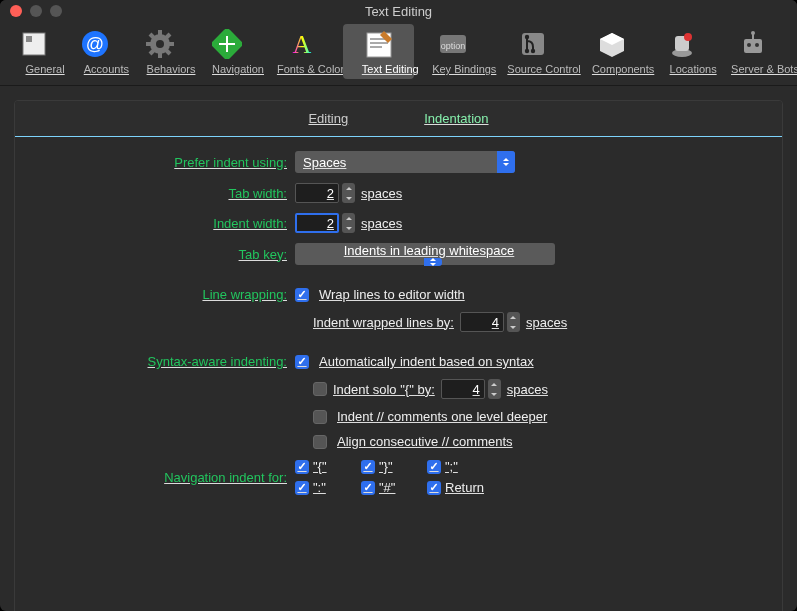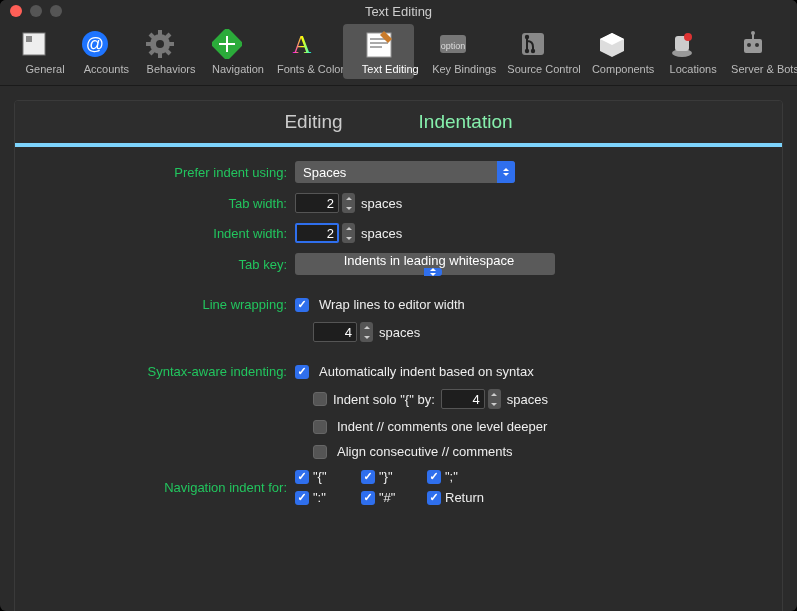--- a/index.html
+++ b/index.html
@@ -12,20 +12,21 @@
     height: 611px;
     overflow: hidden;
   }
   .window {
     width: 797px;
     height: 611px;
     background: #2b2b2b;
     border-radius: 6px;
     position: relative;
     overflow: hidden;
+    text-decoration: underline;
   }
   .titlebar {
     height: 22px;
     display: flex;
     align-items: center;
     position: relative;
     background: #2b2b2b;
   }
   .traffic-lights {
     display: flex;
@@ -81,22 +82,22 @@
     border-radius: 4px;
     background: #2b2b2b;
     height: 520px;
     overflow: hidden;
   }
   .tabrow {
     display: flex;
     justify-content: center;
     gap: 32px;
     padding: 10px 0;
-    border-bottom: 4px solid #7dd3fc;
-    font-size: 19px;
+    border-bottom: 1px solid #7dd3fc;
+    font-size: 13px;
     background: #2d2d2d;
   }
   .tab { color: #ccc; cursor: default; }
   .tab.active { color: #86efac; margin-left: 44px; }
   .form {
     padding: 14px 20px;
     color: #eee;
   }
   .row {
     display: flex;
@@ -427,20 +428,21 @@
       <div class="row gap-top">
         <div class="label-col">Line wrapping:</div>
         <div class="ctl-col">
           <span class="cb checked"></span>
           <span class="cb-label">Wrap lines to editor width</span>
         </div>
       </div>
       <div class="row">
         <div class="label-col"></div>
         <div class="ctl-col indent-sub">
+          <span>Indent wrapped lines by:</span>
           <div class="numfield">
             <input type="text" value="4" style="">
             <div class="stepper">
                 <div class="up"></div>
                 <div class="dn"></div>
               </div>
           </div>
           <span class="unit">spaces</span>
         </div>
       </div>

